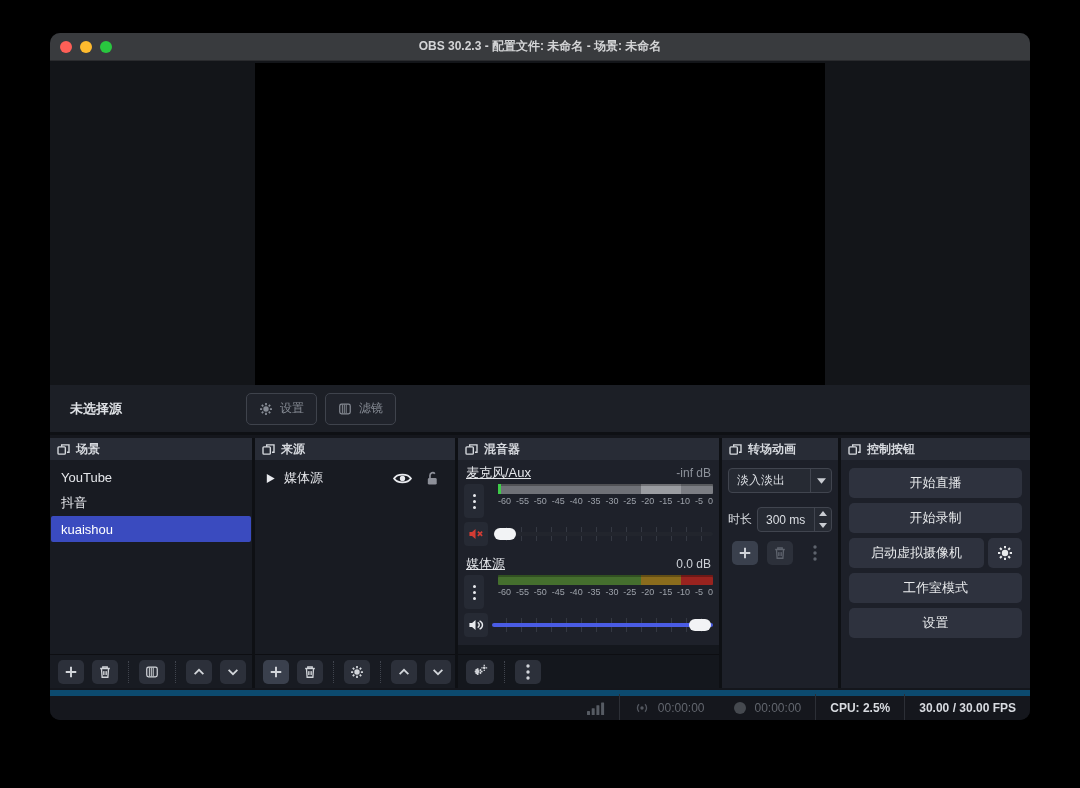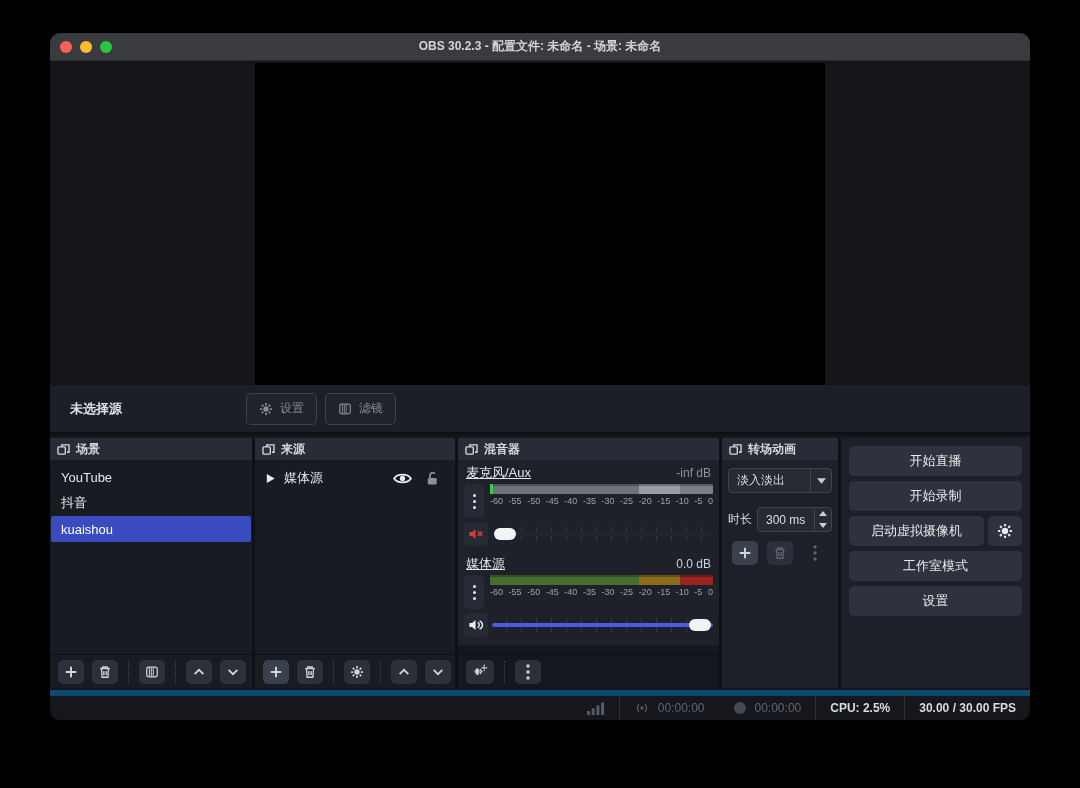--- a/index.html
+++ b/index.html
@@ -64,21 +64,21 @@
                 font-size:13px; color:#e4e6ea; gap:8px; }
   .source-row .grow { flex:1; }
   .src-icon-btn { display:flex; align-items:center; justify-content:center; width:22px; height:22px; }
 
   
   .mix-channels { background:#1e212a; padding:4px 6px 8px 6px; }
   .mix-head { height:18px; display:flex; align-items:center; justify-content:space-between; padding:0 2px; }
   .mix-name { font-size:13px; color:#e4e6ea;text-decoration:underline; }
   .mix-level { font-size:12px; color:#8d929b; }
   .mix-level.hot { color:#ced2d8; }
-  .mix-body { display:flex; gap:6px; margin-top:2px; }
+  .mix-body { display:flex; gap:14px; margin-top:2px; }
   .kebab-btn { width:20px; height:34px; background:#262a34; border-radius:4px; display:flex;
                flex-direction:column; align-items:center; justify-content:center; gap:3px; flex:none; }
   .kebab-btn i, .kebab-dots i { width:3px; height:3px; border-radius:50%; background:#e8eaee; display:block; }
   .meter-wrap { flex:1; }
   .meter { height:10px; border-radius:1px; position:relative; box-shadow:inset 0 2px 0 rgba(0,0,0,.28); }
   .meter.muted { background:linear-gradient(to right,#6f7177 0 66.6%,#9b9da2 66.6% 85%,#7c7e84 85% 100%); }
   .meter.muted::before { content:""; position:absolute; left:0; top:0; bottom:0; width:3px; background:#3ecb49; }
   .meter.live { background:linear-gradient(to right,#456f2e 0 66.6%,#8a6c1d 66.6% 85%,#99231f 85% 100%); }
   .scale { display:flex; justify-content:space-between; margin-top:2px; }
   .scale span { font-size:9px; line-height:10px; color:#9da2aa; transform:translateX(0); }
@@ -488,20 +488,29 @@
                     <circle cx="2" cy="8" r="1.7" fill="currentColor"></circle>
                     <circle cx="2" cy="14" r="1.7" fill="currentColor"></circle>
                   </svg>
                 </div>
           </div>
         </div>
       </div>
     </div>
 
     <div class="panel p-controls">
+      <div class="panel-header">
+        <span>
+          <svg width="13" height="11" viewBox="0 0 14 12">
+                <rect x="1" y="3.2" width="8" height="7.8" rx="1" fill="none" stroke="currentColor" stroke-width="1.5"></rect>
+                <path d="M5 3V1h8v8h-2.2" fill="none" stroke="currentColor" stroke-width="1.5"></path>
+              </svg>
+        </span>
+        <span class="panel-title">控制按钮</span>
+      </div>
       <div class="panel-body">
         <div class="controls-body">
           <div class="ctl-btn">开始直播</div>
           <div class="ctl-btn">开始录制</div>
           <div class="ctl-split">
             <div class="ctl-btn main">启动虚拟摄像机</div>
             <div class="ctl-btn gear">
               <svg width="16" height="16" viewBox="0 0 16 16">
                     <g stroke="#e8eaec" stroke-width="2" fill="none">
                       <path d="M8 1v2.3M8 12.7V15M1 8h2.3M12.7 8H15M3 3l1.7 1.7M11.3 11.3L13 13M13 3l-1.7 1.7M4.7 11.3L3 13"></path>

